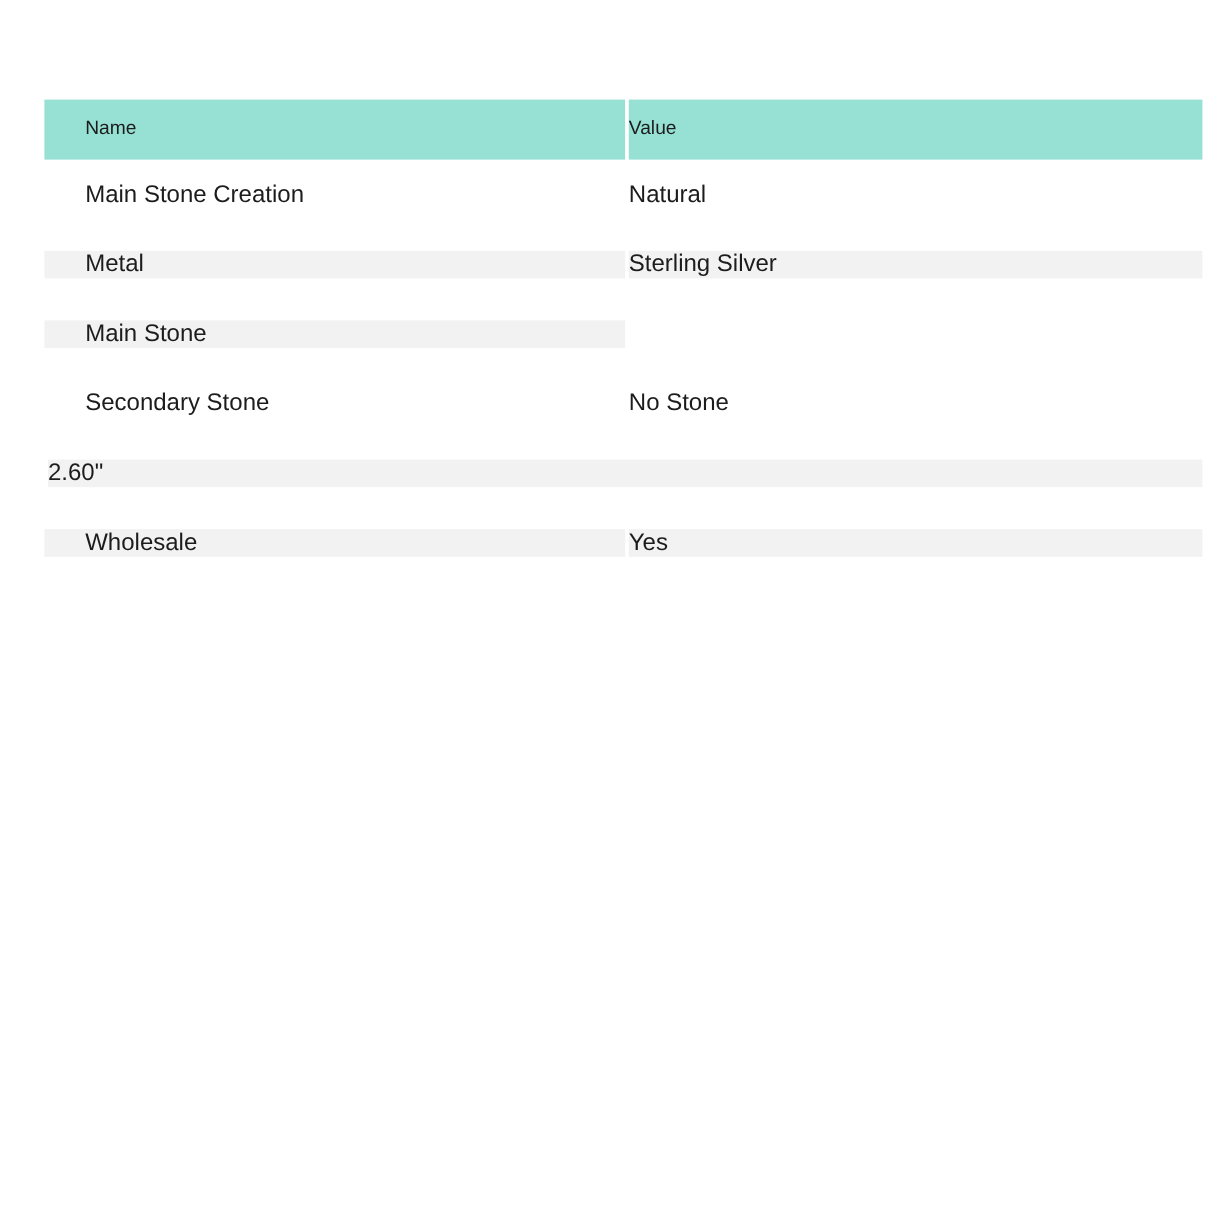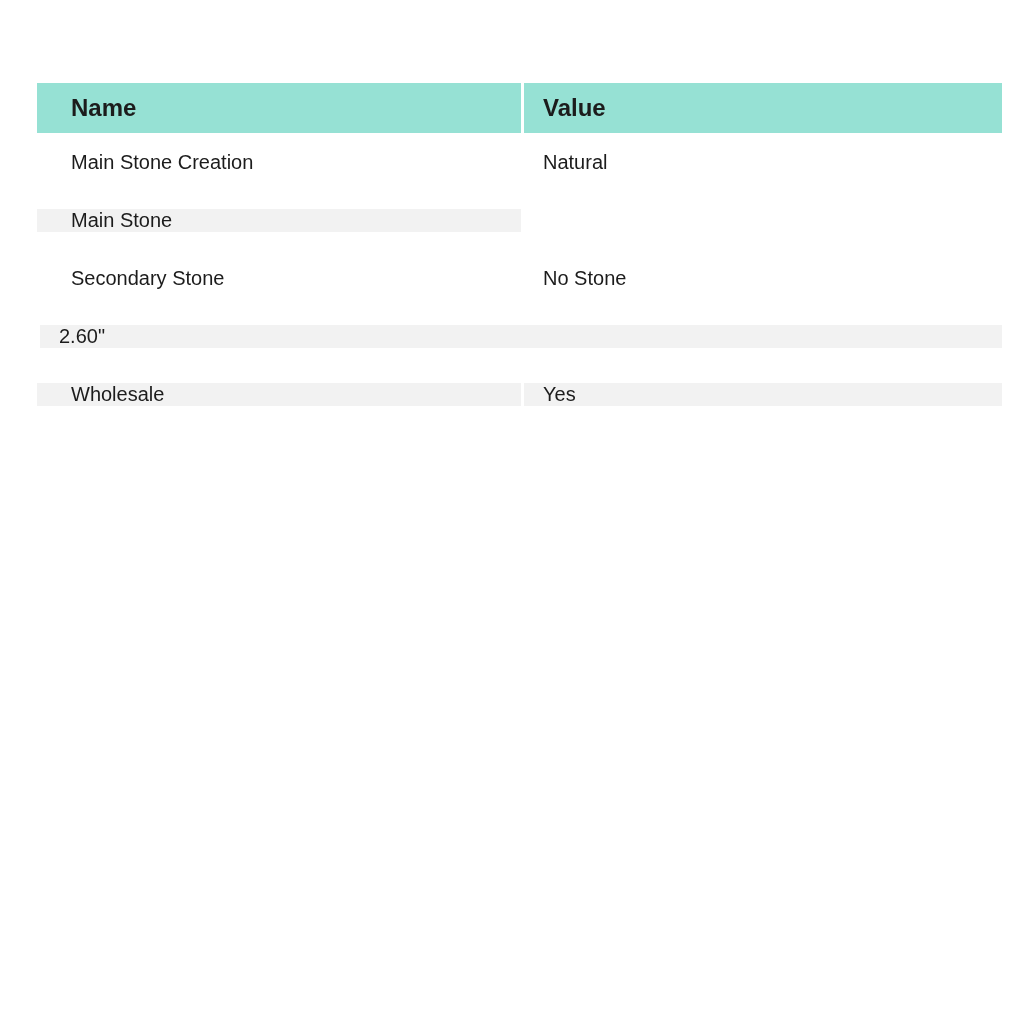--- a/index.html
+++ b/index.html
@@ -40,29 +40,28 @@
     width: 484px;
     padding-left: 34px;
   }
   .col-divider {
     width: 3px;
     background: #ffffff;
     flex: 0 0 3px;
   }
   .cell.value-col {
     flex: 1;
-    padding-left: 19px;
   }
   .trow.header-row {
     height: 50px;
   }
   .trow.header-row .cell {
     background: var(--header-bg, #96e1d4);
-    font-weight: 700;
-    font-size: 24px;
+    font-weight: 400;
+    font-size: 16px;
   }
   .trow.data-row {
     height: 58px;
     align-items: center;
   }
   .trow.data-row.odd .cell {
     background: #ffffff;
   }
   .trow.data-row.even .cell {
     background: var(--row-alt-bg, #f2f2f2);
@@ -79,20 +78,25 @@
       <div class="col-divider"></div>
       <div class="cell value-col">Value</div>
     </div>
 
     <div class="trow data-row odd">
       <div class="cell name-col">Main Stone Creation</div>
       <div class="col-divider"></div>
       <div class="cell value-col">Natural</div>
     </div>
 
+    <div class="trow data-row even">
+      <div class="cell name-col">Metal</div>
+      <div class="col-divider"></div>
+      <div class="cell value-col">Sterling Silver</div>
+    </div>
 
 
     <div class="trow data-row even">
       <div class="cell name-col">Main Stone</div>
       <div class="col-divider"></div>
     </div>
 
     <div class="trow data-row odd">
       <div class="cell name-col">Secondary Stone</div>
       <div class="col-divider"></div>

